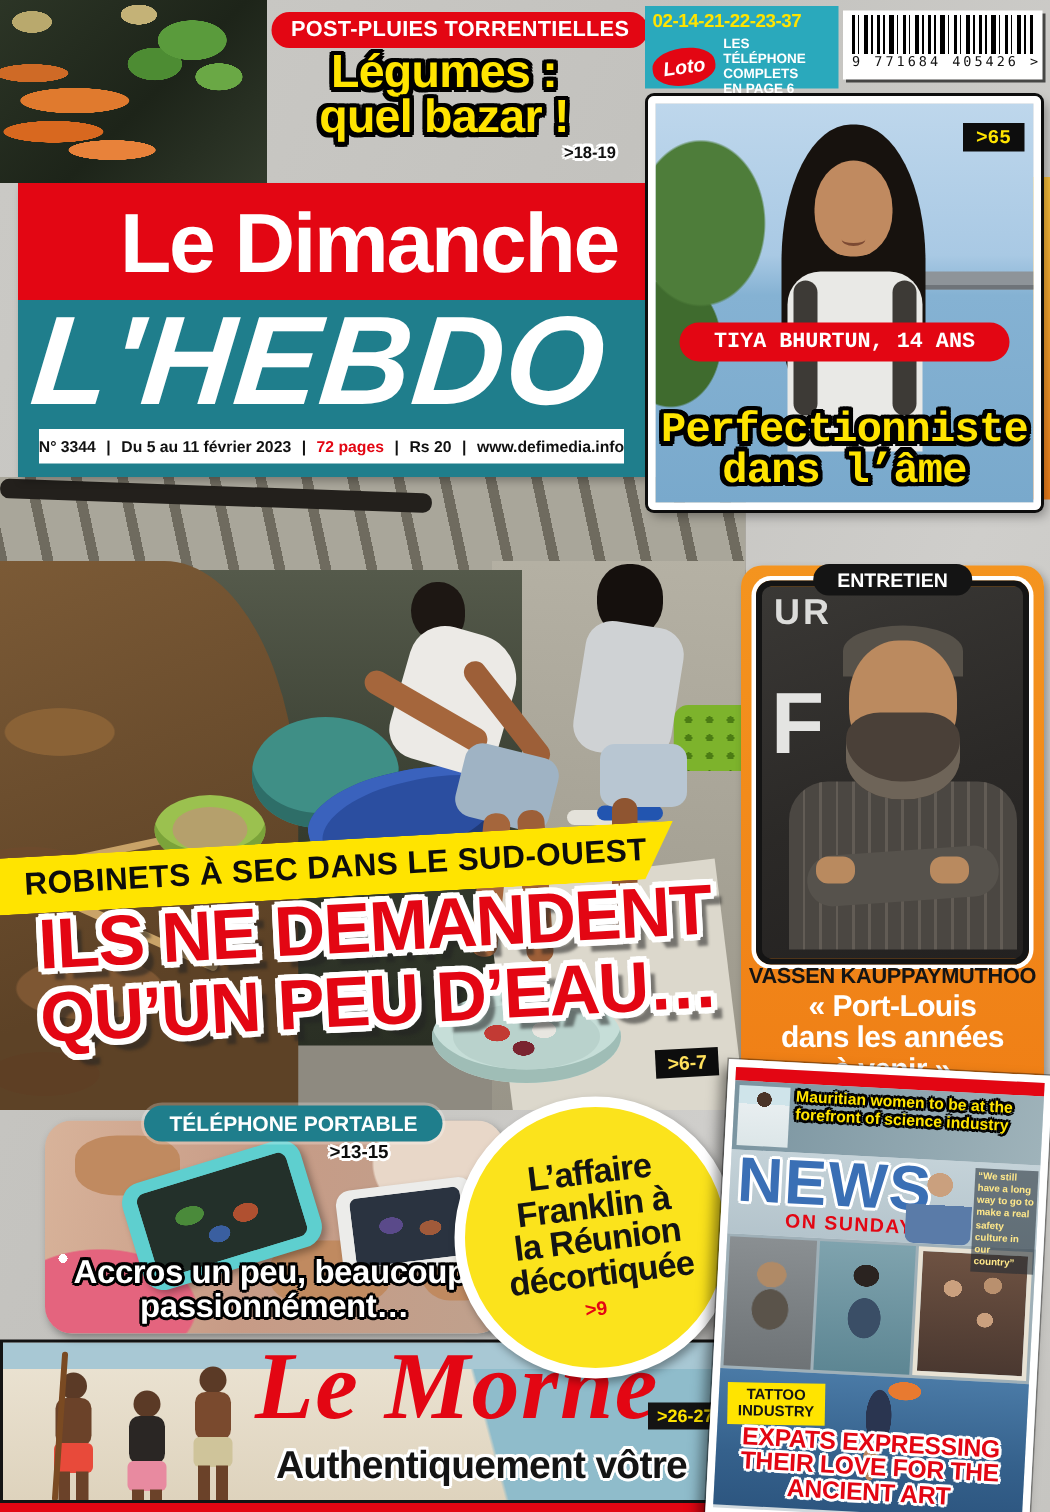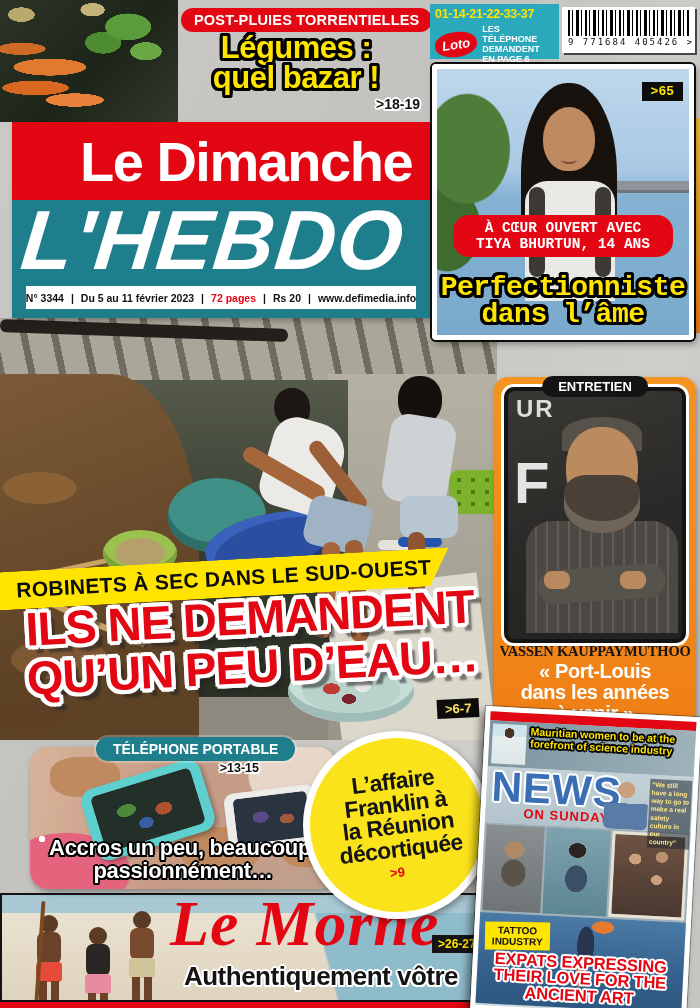--- a/index.html
+++ b/index.html
@@ -32,21 +32,21 @@
        radial-gradient(55px 12px at 20% 72%,#d8681f 0 60%,transparent 61%),
        radial-gradient(48px 11px at 42% 82%,#e8823a 0 60%,transparent 61%),
        radial-gradient(40px 10px at 12% 40%,#cf6a26 0 60%,transparent 61%),
        radial-gradient(22px 12px at 12% 12%,#b9a96d 0 60%,transparent 61%),
        radial-gradient(20px 11px at 52% 8%,#c4b277 0 60%,transparent 61%),
        linear-gradient(135deg,#2c3526 0%,#1d2419 55%,#313a2b 100%);}
   .veg-kicker{left:181px;top:8px;background:#e30613;color:#fff;font-weight:800;
      font-size:14.5px;padding:4px 13px;border-radius:14px;letter-spacing:.2px;white-space:nowrap;}
   .veg-head{left:178px;top:33px;width:236px;text-align:center;color:#ffe400;
      font-weight:900;font-size:31px;line-height:.98;letter-spacing:-.5px;}
-  .veg-ref{left:376px;top:96px;color:#111;font-weight:800;font-size:14px;}
+  .veg-ref{left:376px;top:96px;color:#111;font-weight:800;font-size:11px;}
   
   .lotto{left:430px;top:4px;width:129px;height:55px;background:#2aa9bc;padding:3px 5px;box-sizing:border-box;}
   .lotto-nums{color:#ffe400;font-weight:800;font-size:12.5px;letter-spacing:-.3px;white-space:nowrap;}
   .lotto-row{display:flex;align-items:center;gap:5px;margin-top:3px;}
   .loto-logo{background:#e30613;color:#fff;font-weight:900;font-style:italic;
      font-size:13px;border-radius:50%/45%;padding:5px 7px;transform:rotate(-8deg);}
   .lotto-txt{color:#fff;font-weight:800;font-size:9px;line-height:1.12;}
   .barcode-box{left:562px;top:7px;width:133px;height:46px;background:#fff;
      box-shadow:2px 2px 0 rgba(0,0,0,.65);padding:3px 6px 0;box-sizing:border-box;}
   .bars{height:26px;background:repeating-linear-gradient(90deg,
@@ -167,21 +167,21 @@
   .ent-hairtop{position:absolute;left:54px;top:26px;width:80px;height:34px;background:#565149;border-radius:50% 50% 0 0;}
   .ent-beard{position:absolute;left:56px;top:84px;width:76px;height:58px;background:#4a4038;border-radius:30% 30% 48% 48%;
      box-shadow:inset 0 -12px 0 #6e6458;}
   .ent-shirt{position:absolute;left:18px;top:130px;width:152px;height:112px;
      background:repeating-linear-gradient(90deg,#4b4742 0 9px,#625c55 9px 11px);
      border-radius:26px 26px 0 0;}
   .ent-arms{position:absolute;left:30px;top:176px;width:128px;height:34px;background:#56524c;border-radius:17px;transform:rotate(-4deg);}
   .ent-hand{position:absolute;top:180px;width:26px;height:18px;background:#b98a5f;border-radius:8px;}
   .ent-tag{position:absolute;left:50%;transform:translateX(-50%);top:-1px;background:#141414;color:#fff;
      font-weight:800;font-size:13px;padding:3px 16px;border-radius:14px;z-index:2;white-space:nowrap;}
-  .ent-name{position:absolute;left:0;right:0;top:266px;text-align:center;color:#141414;font-weight:800;font-size:14.5px;letter-spacing:-.2px;font-family:Liberation Serif, serif;}
+  .ent-name{position:absolute;left:0;right:0;top:266px;text-align:center;color:#141414;font-weight:800;font-size:14.5px;letter-spacing:-.2px;}
   .ent-quote{position:absolute;left:6px;right:6px;top:284px;text-align:center;color:#fff;font-weight:800;
      font-size:20px;line-height:1.05;letter-spacing:-.4px;}
   .ent-ref{position:absolute;left:50%;transform:translateX(-50%);bottom:10px;background:#141414;color:#4d7c0f;
      font-weight:800;font-size:10px;padding:2px 12px;text-align:center;}
   
   .phone{left:30px;top:747px;width:306px;height:142px;border-radius:18px;overflow:hidden;z-index:5;
      box-shadow:2px 3px 6px rgba(0,0,0,.35);
      background:
        radial-gradient(5px 5px at 12px 12px,#fff 0 60%,transparent 61%) 0 80px/20px 18px no-repeat padding-box,
        radial-gradient(90px 55px at 12% 88%,#e4647e 0 70%,transparent 72%),
@@ -276,26 +276,26 @@
 
 <div class="abs veg-photo"></div>
 <div class="abs veg-kicker">POST-PLUIES TORRENTIELLES</div>
 <div class="abs veg-head ob3">
   <div>Légumes :</div>
   <div>quel bazar !</div>
 </div>
 <div class="abs veg-ref ow">&gt;18-19</div>
 
 <div class="abs lotto">
-  <div class="lotto-nums">01-14-21-22-33-37</div>
+  <div class="lotto-nums">02-14-21-22-23-37</div>
   <div class="lotto-row">
     <span class="loto-logo">Loto</span>
     <span class="lotto-txt">
       <span>LES TÉLÉPHONE</span><br>
-      <span>DEMANDENT</span><br>
+      <span>COMPLETS</span><br>
       <span>EN PAGE 6</span>
     </span>
   </div>
 </div>
 
 <div class="abs barcode-box">
   <div class="bars"></div>
   <div class="bar-digits">9 771684 405426 &gt;</div>
 </div>
 
@@ -352,21 +352,20 @@
 <div class="abs tiya">
   <div class="tiya-bridge"></div>
   <div class="tiya-hair"></div>
   <div class="tiya-shirt"></div>
   <div class="tiya-strap" style="left:92px;"></div>
   <div class="tiya-strap" style="left:158px;"></div>
   <div class="tiya-face"></div>
   <div class="tiya-smile"></div>
   <div class="tiya-ref">&gt;65</div>
   <div class="tiya-kicker">
-    <div>À CŒUR OUVERT AVEC</div>
     <div>TIYA BHURTUN, 14 ANS</div>
   </div>
   <div class="tiya-head ob3">
     <div>Perfectionniste</div>
     <div>dans l’âme</div>
   </div>
 </div>
 
 <div class="abs main-kicker">ROBINETS À SEC DANS LE SUD-OUEST</div>
 <div class="abs main-head">

